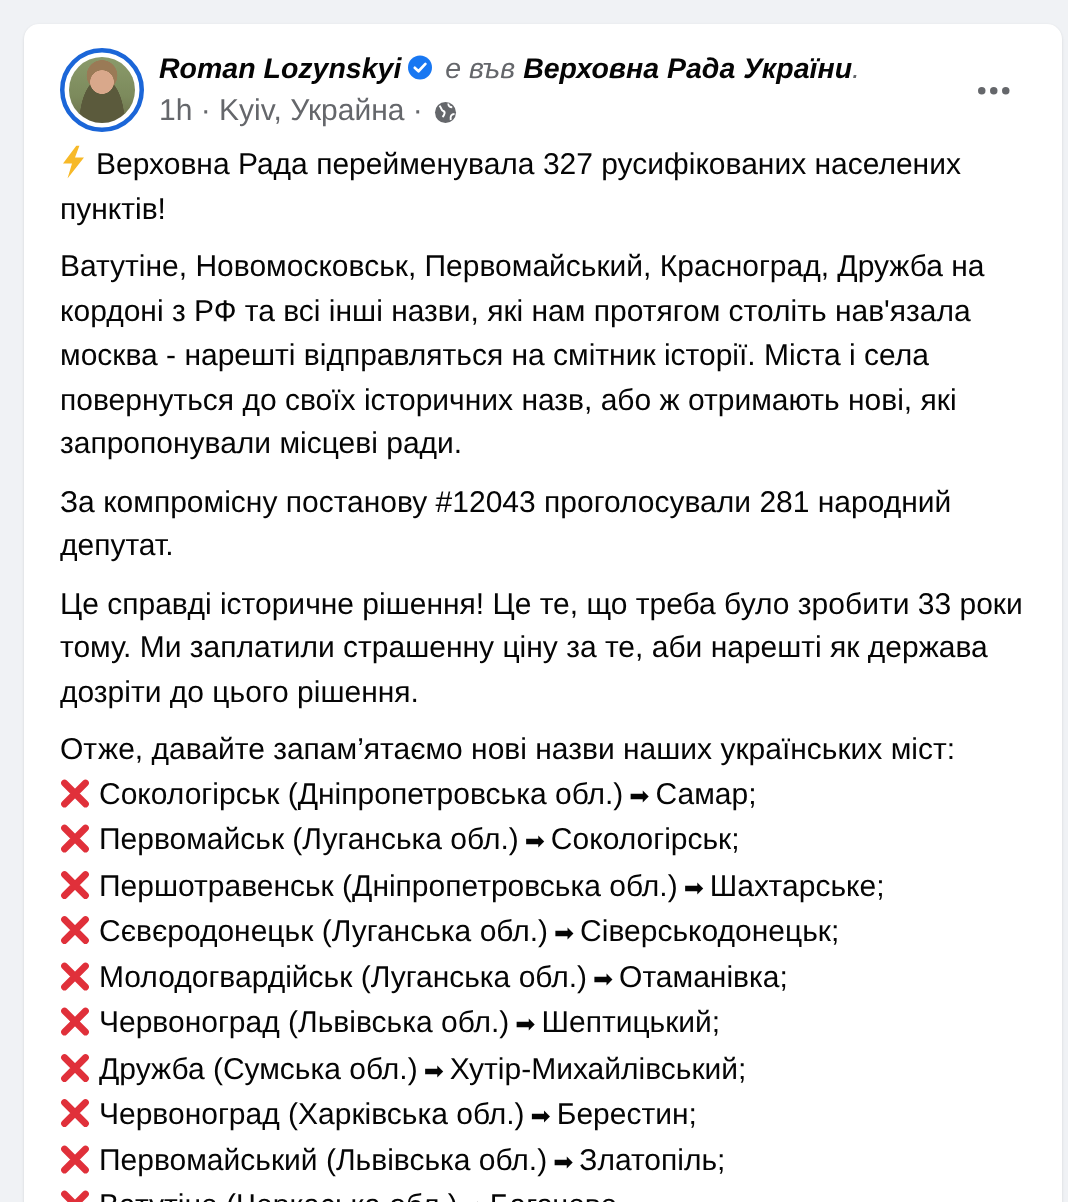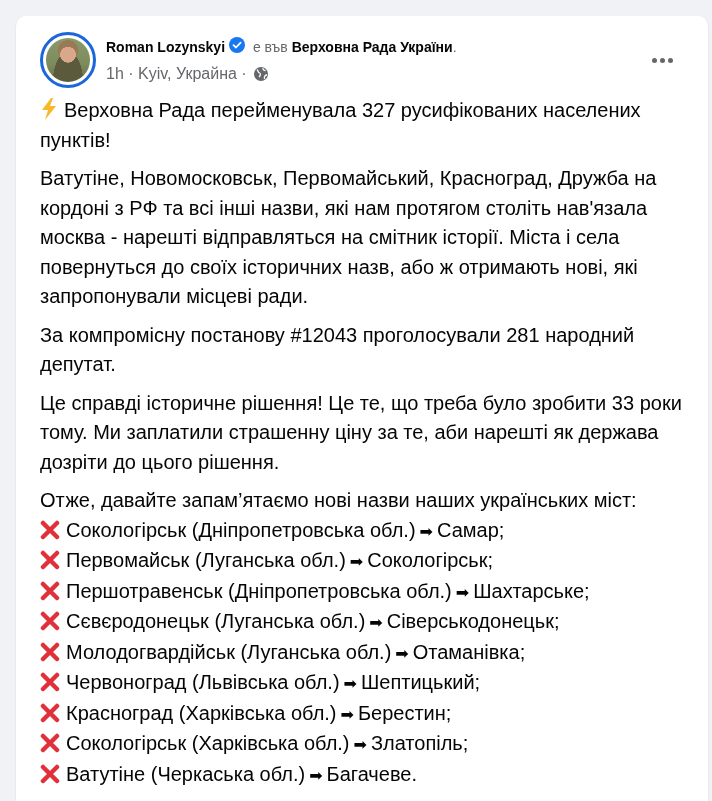--- a/index.html
+++ b/index.html
@@ -30,35 +30,35 @@
     .avatar {
       width: 44px; height: 44px; border-radius: 50%;
       background:
         radial-gradient(circle at 50% 38%, #d9a88b 0 22%, transparent 23%),
         radial-gradient(circle at 50% 28%, #9a7a56 0 26%, transparent 27%),
         radial-gradient(ellipse at 50% 100%, #5b5a3c 0 48%, transparent 49%),
         linear-gradient(180deg, #8a9a6a 0%, #7c8a5c 60%, #6b6f4a 100%);
     }
     .name-line {
       position: absolute; left: 66px; top: 2px;
-      font-size: 14px; line-height: 26px; white-space: nowrap;
+      font-size: 19px; line-height: 26px; white-space: nowrap; font-style: italic;
     }
     .author { font-weight: 700; color: #050505; }
     .verified {
       display: inline-block; width: 16px; height: 16px; border-radius: 50%;
       background: #1877f2; vertical-align: -1px; margin: 0 4px 0 4px;
       position: relative;
     }
     .verified svg { position: absolute; left: 3px; top: 3px; }
     .at-text { color: #65676b; font-weight: 400; }
     .place { font-weight: 700; color: #050505; }
     .dot-end { color: #65676b; }
     .meta-line {
       position: absolute; left: 66px; top: 32px;
-      font-size: 16px; line-height: 20px; color: #65676b; white-space: nowrap;
+      font-size: 20px; line-height: 20px; color: #65676b; white-space: nowrap;
     }
     .globe { display: inline-block; vertical-align: -3px; margin-left: 2px; }
     .more-btn {
       position: absolute; right: 12px; top: 14px;
       width: 36px; height: 28px; display: flex; align-items: center; justify-content: center; gap: 3px;
       cursor: pointer;
     }
     .more-btn span { width: 5px; height: 5px; border-radius: 50%; background: #65676b; display: block; }
     .body {
       position: absolute; left: 24px; top: 80px; right: 16px;
@@ -137,28 +137,31 @@
           </svg><span>Сєвєродонецьк (Луганська обл.)</span><span class="arrow">➡</span><span>Сіверськодонецьк;</span></div>
 
       <div class="list-item"><svg class="xmark" viewBox="0 0 20 20">
             <path d="M3 3 L17 17 M17 3 L3 17" stroke="#e0303a" stroke-width="4.5" stroke-linecap="round"></path>
           </svg><span>Молодогвардійськ (Луганська обл.)</span><span class="arrow">➡</span><span>Отаманівка;</span></div>
 
       <div class="list-item"><svg class="xmark" viewBox="0 0 20 20">
             <path d="M3 3 L17 17 M17 3 L3 17" stroke="#e0303a" stroke-width="4.5" stroke-linecap="round"></path>
           </svg><span>Червоноград (Львівська обл.)</span><span class="arrow">➡</span><span>Шептицький;</span></div>
 
+      <div class="list-item"><svg class="xmark" viewBox="0 0 20 20">
+            <path d="M3 3 L17 17 M17 3 L3 17" stroke="#e0303a" stroke-width="4.5" stroke-linecap="round"></path>
+          </svg><span>Дружба (Сумська обл.)</span><span class="arrow">➡</span><span>Хутір-Михайлівський;</span></div>
 
       <div class="list-item"><svg class="xmark" viewBox="0 0 20 20">
             <path d="M3 3 L17 17 M17 3 L3 17" stroke="#e0303a" stroke-width="4.5" stroke-linecap="round"></path>
-          </svg><span>Красноград (Харківська обл.)</span><span class="arrow">➡</span><span>Берестин;</span></div>
+          </svg><span>Червоноград (Харківська обл.)</span><span class="arrow">➡</span><span>Берестин;</span></div>
 
       <div class="list-item"><svg class="xmark" viewBox="0 0 20 20">
             <path d="M3 3 L17 17 M17 3 L3 17" stroke="#e0303a" stroke-width="4.5" stroke-linecap="round"></path>
-          </svg><span>Сокологірськ (Харківська обл.)</span><span class="arrow">➡</span><span>Златопіль;</span></div>
+          </svg><span>Первомайський (Львівська обл.)</span><span class="arrow">➡</span><span>Златопіль;</span></div>
 
       <div class="list-item"><svg class="xmark" viewBox="0 0 20 20">
             <path d="M3 3 L17 17 M17 3 L3 17" stroke="#e0303a" stroke-width="4.5" stroke-linecap="round"></path>
           </svg><span>Ватутіне (Черкаська обл.)</span><span class="arrow">➡</span><span>Багачеве.</span></div>
     </div>
 
   </div>
 </div>
 
 </body></html>

